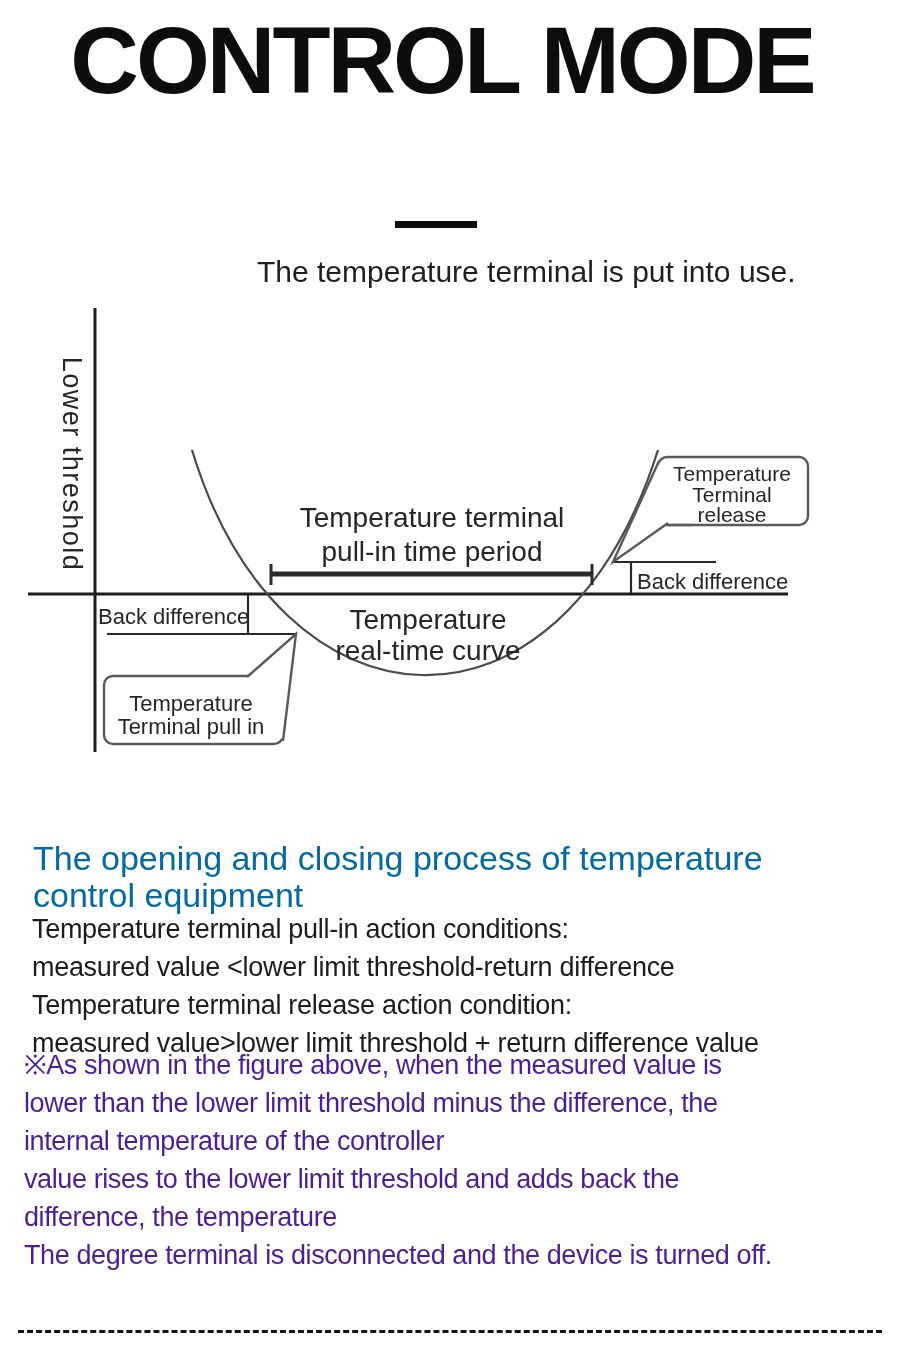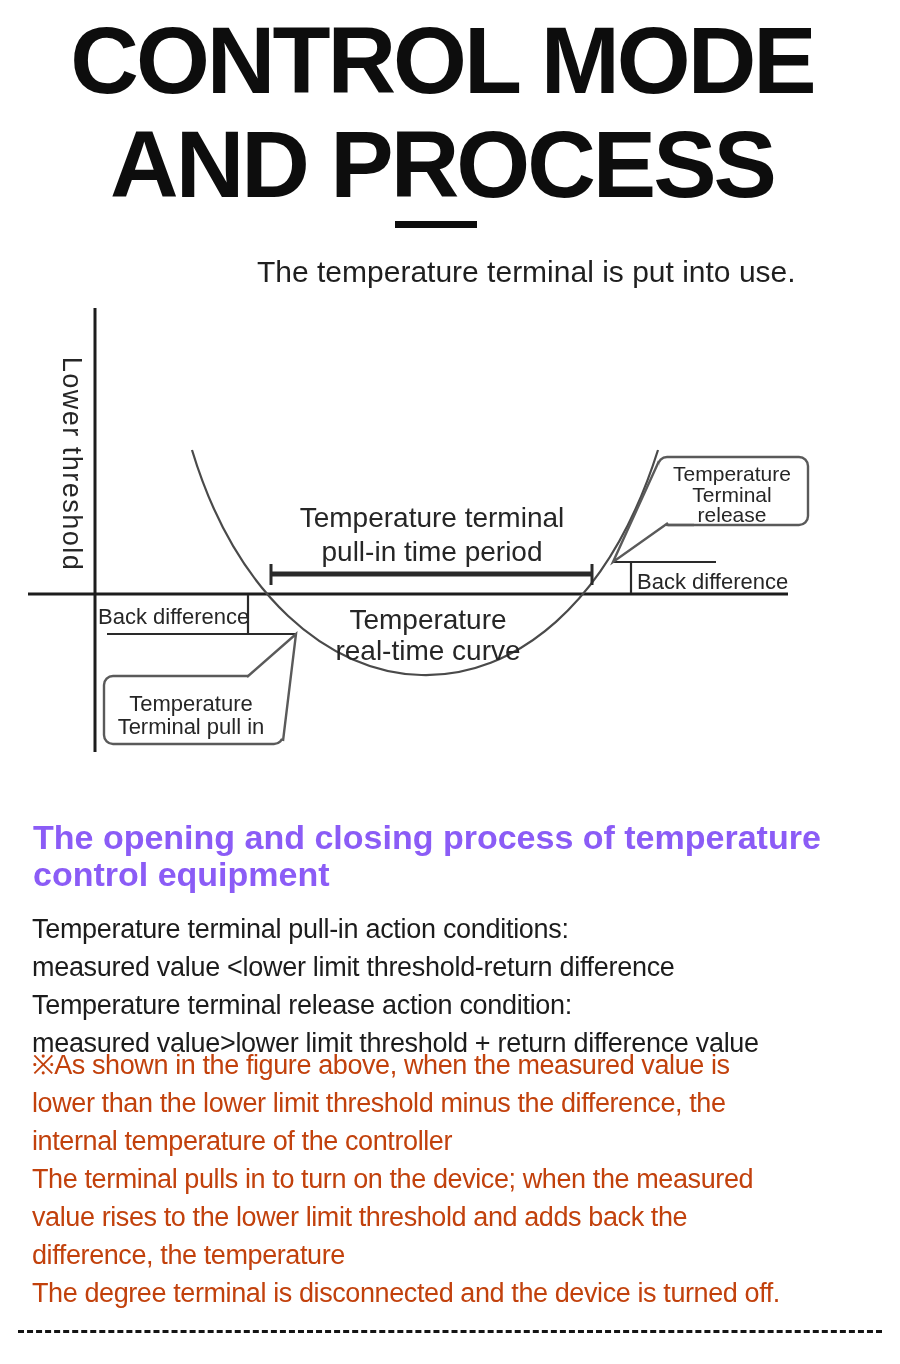--- a/index.html
+++ b/index.html
@@ -13,33 +13,32 @@
   }
   .title-underline{position:absolute;left:395px;top:221px;width:82px;height:7px;background:#0d0d0d;}
   .mode-note{position:absolute;left:252px;top:254px;font-size:30px;line-height:35px;color:#1f1f1f;}
   .mode-note .line2{margin-left:5px;}
   .diagram{position:absolute;left:0;top:290px;}
   .diagram text{fill:#262626;}
   .lbl-big{font-size:28px;}
   .lbl-small{font-size:22px;}
   .lbl-callout{font-size:21px;}
   .axis-label{font-size:27px;letter-spacing:1.5px;fill:#303030;}
-  .heading{position:absolute;left:33px;top:819px;font-size:34px;font-weight:bold;line-height:37px;color:#8b5cf6;white-space:nowrap;}
+  .heading{position:absolute;left:33px;top:840px;font-size:34px;font-weight:normal;line-height:37px;color:#0369a1;white-space:nowrap;}
   .conditions{position:absolute;left:32px;top:910px;font-size:27px;line-height:38px;letter-spacing:-0.3px;white-space:nowrap;color:#1c1c1c;}
-  .notes{position:absolute;left:32px;top:1046px;font-size:27px;line-height:38px;letter-spacing:-0.4px;white-space:nowrap;color:#c2410c;}
+  .notes{position:absolute;left:24px;top:1046px;font-size:27px;line-height:38px;letter-spacing:-0.4px;white-space:nowrap;color:#4c1d95;}
   .dashed-line{position:absolute;left:18px;top:1330px;width:864px;height:0;border-top:3px dashed #141414;}
 </style>
 </head>
 <body>
 
 <div class="page">
 
   <div class="title">
     <div>CONTROL MODE</div>
-    <div>AND PROCESS</div>
   </div>
   <div class="title-underline"></div>
 
   <div class="mode-note">
     <div class="line2">The temperature terminal is put into use.</div>
   </div>
 
   <svg class="diagram" width="900" height="475" viewBox="0 290 900 475">
 
     <g fill="none" stroke-width="3" stroke="#1c1c1c">
@@ -98,21 +97,20 @@
     <div>Temperature terminal pull-in action conditions:</div>
     <div>measured value &lt;lower limit threshold-return difference</div>
     <div>Temperature terminal release action condition:</div>
     <div>measured value&gt;lower limit threshold + return difference value</div>
   </div>
 
   <div class="notes">
     <div>※As shown in the figure above, when the measured value is</div>
     <div>lower than the lower limit threshold minus the difference, the</div>
     <div>internal temperature of the controller</div>
-    <div>The terminal pulls in to turn on the device; when the measured</div>
     <div>value rises to the lower limit threshold and adds back the</div>
     <div>difference, the temperature</div>
     <div>The degree terminal is disconnected and the device is turned off.</div>
   </div>
 
   <div class="dashed-line"></div>
 
 </div>
 
 </body></html>

